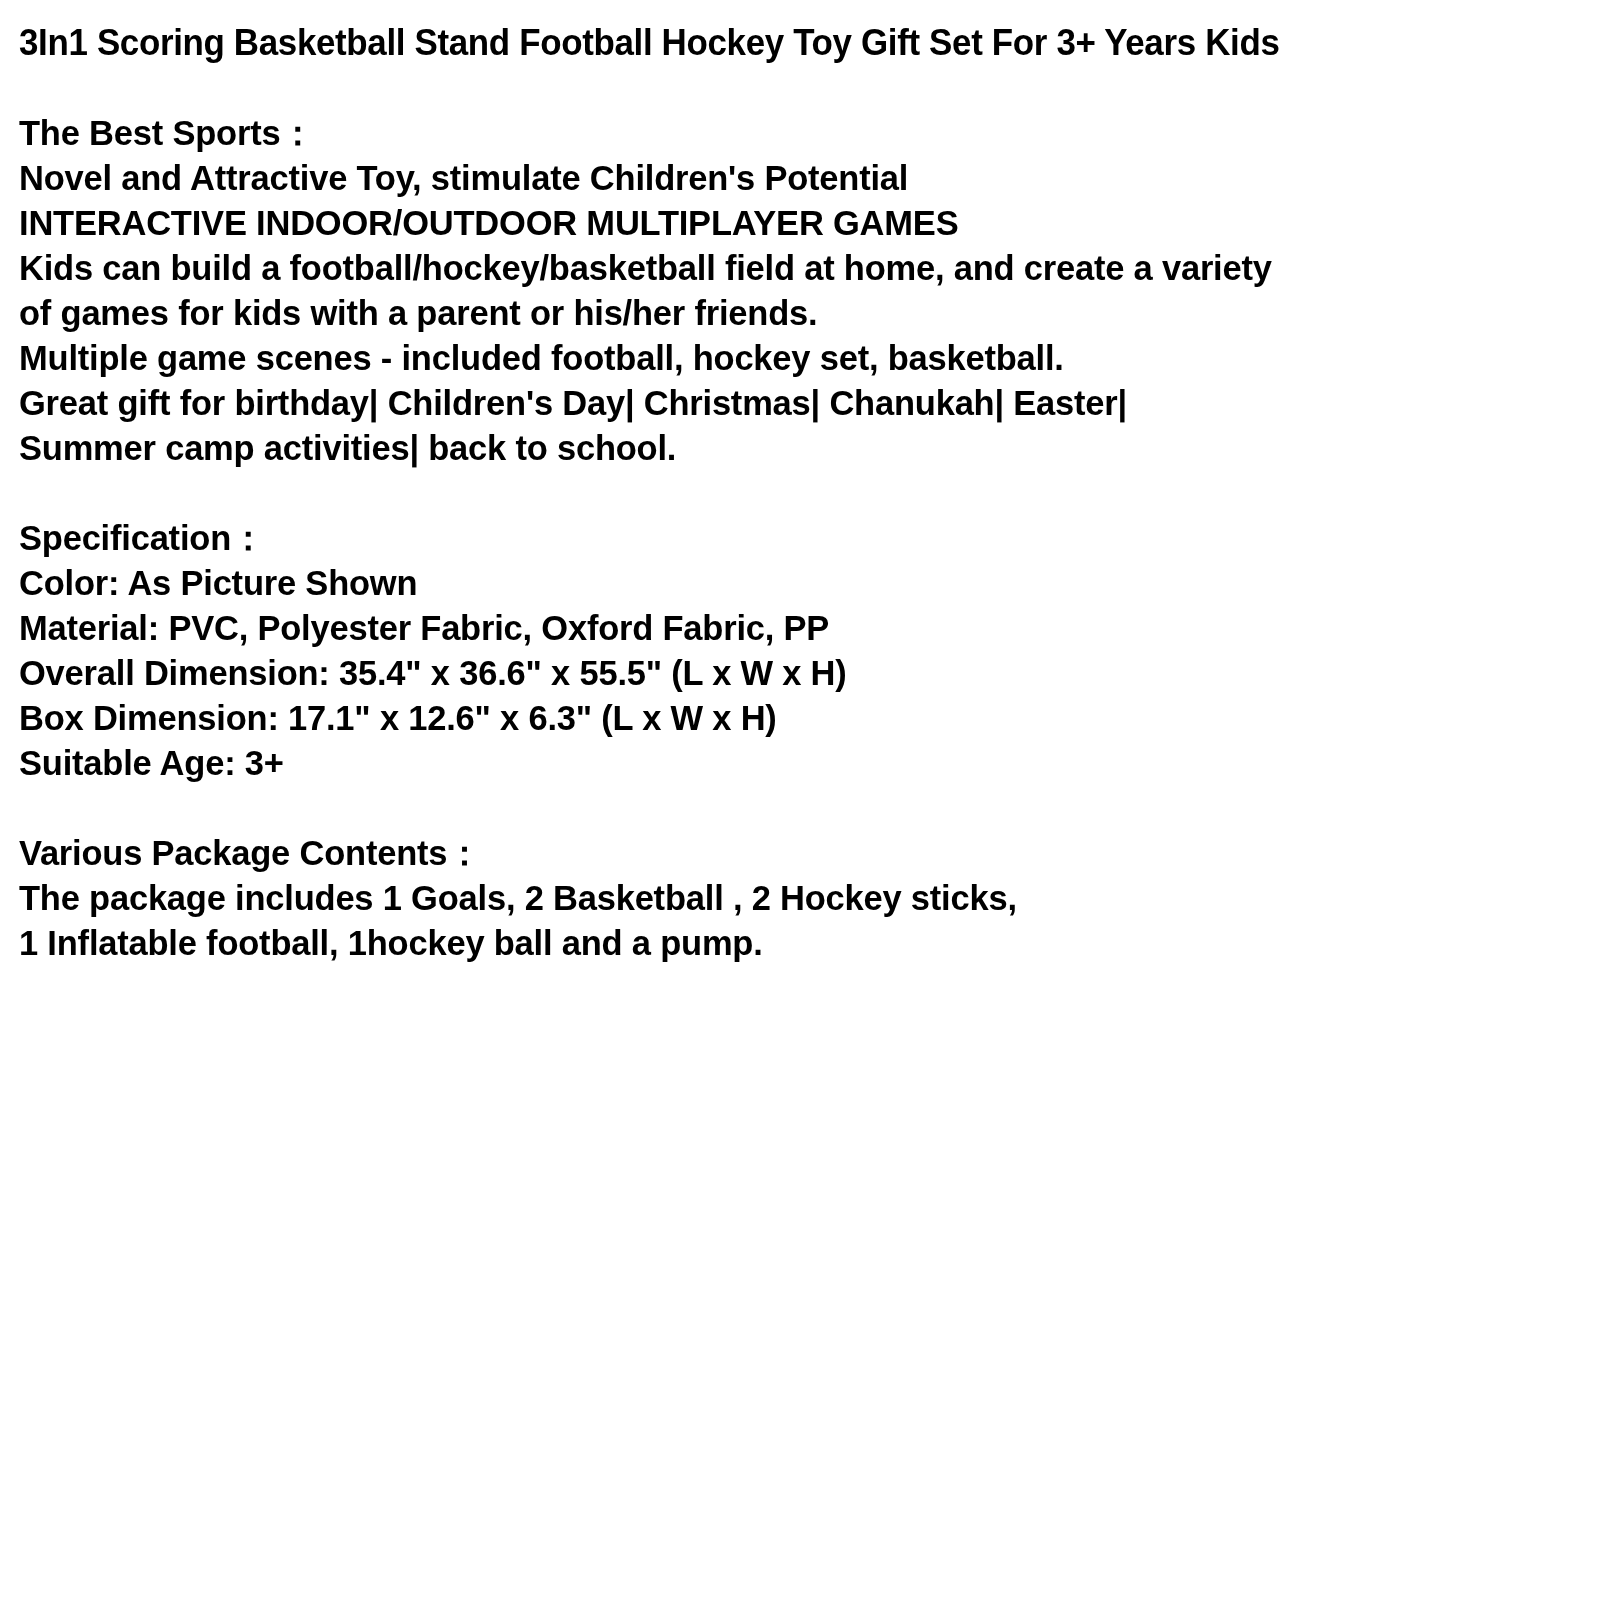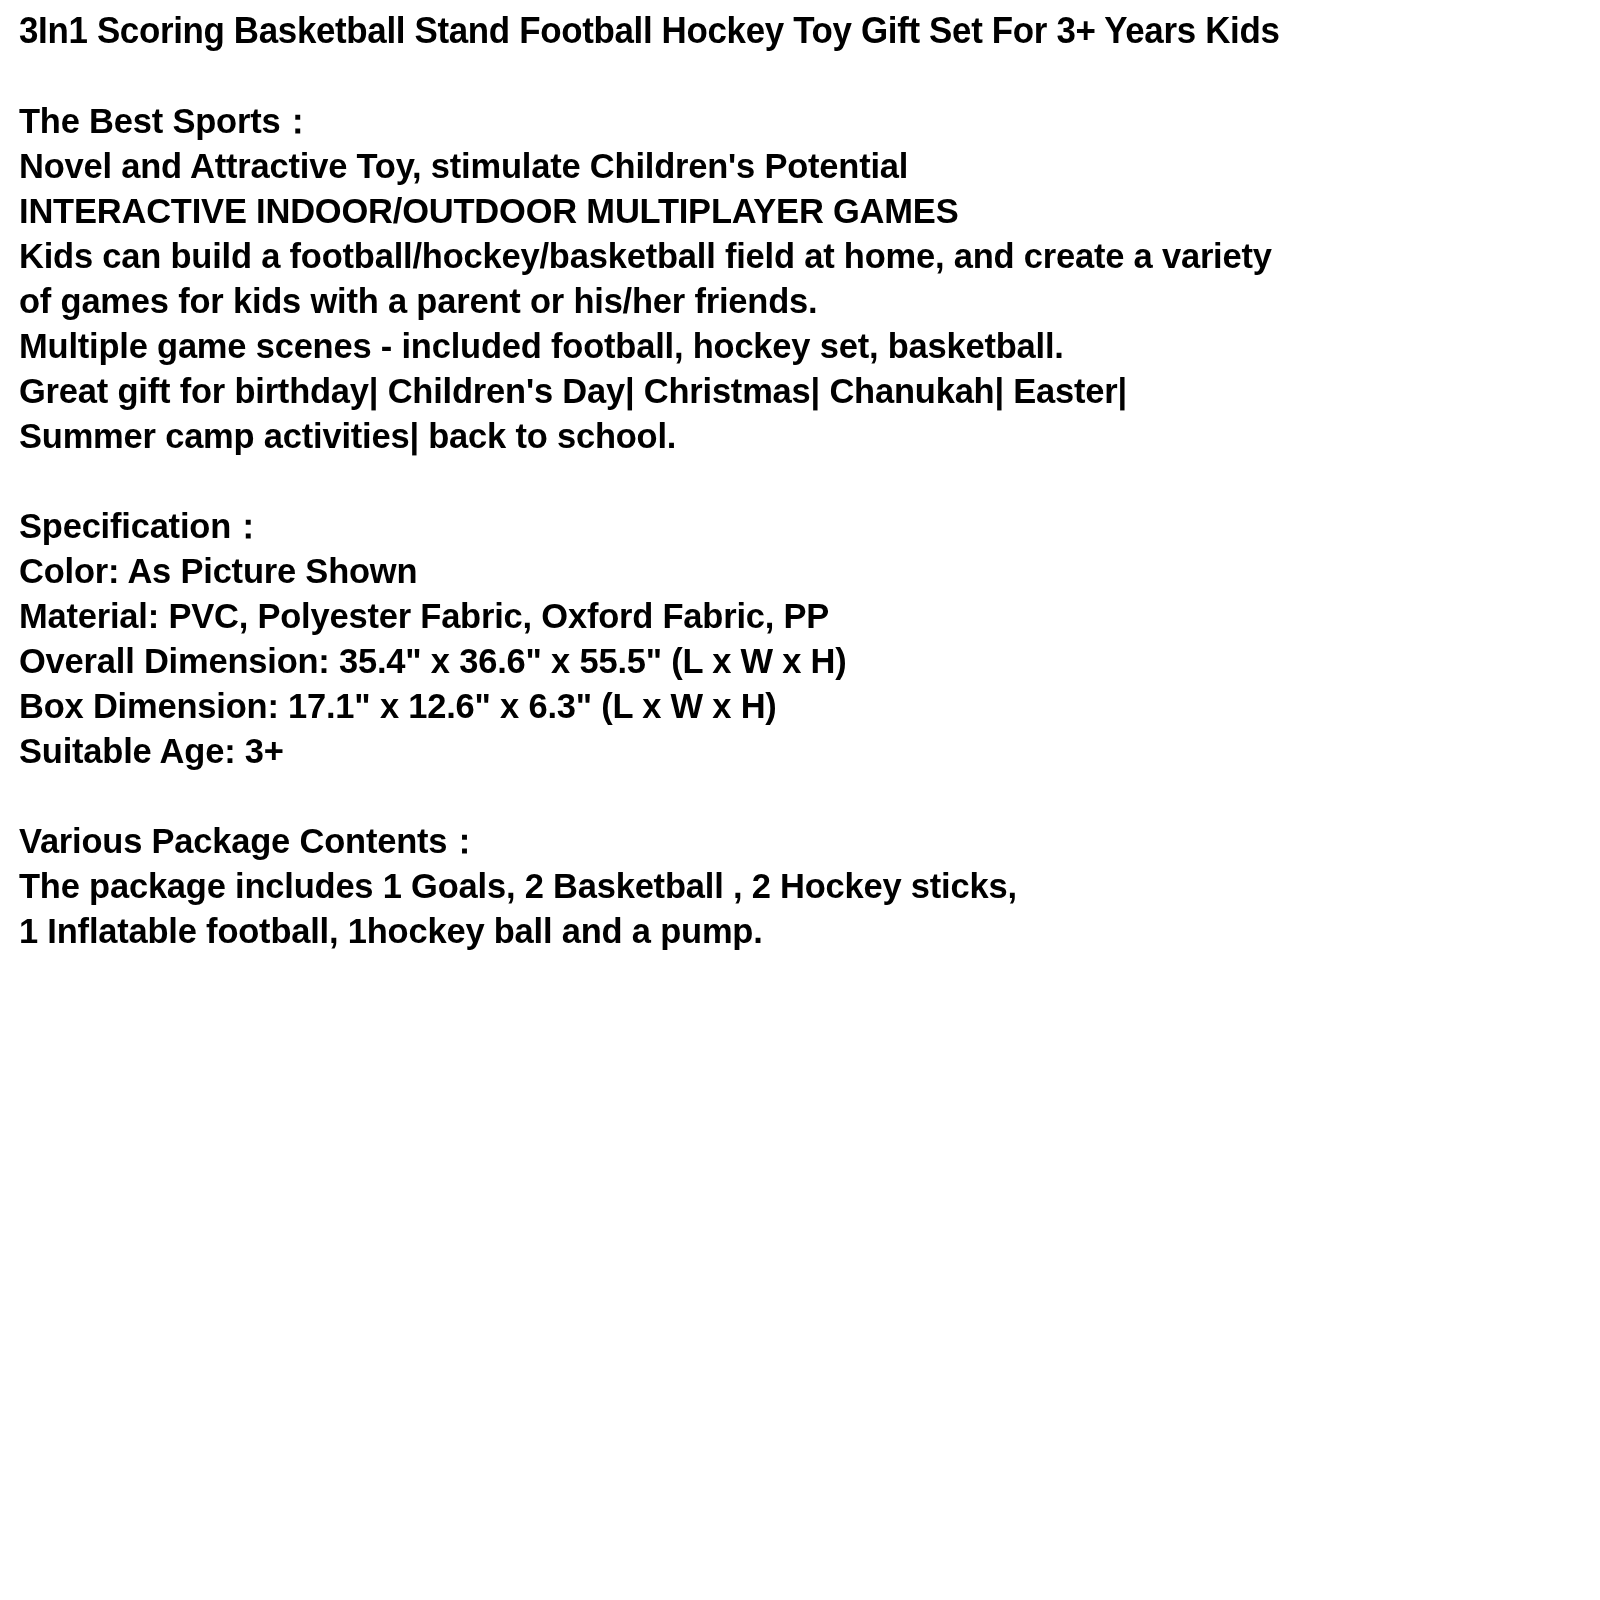--- a/index.html
+++ b/index.html
@@ -13,21 +13,21 @@
     font-family: "Liberation Sans", "DejaVu Sans", sans-serif;
     -webkit-font-smoothing: antialiased;
     overflow: hidden;
   }
   #page {
     position: relative;
     width: 1600px;
     height: 1600px;
     background: #ffffff;
     box-sizing: border-box;
-    padding: 8px 0 0 19px;
+    padding: 20px 0 0 19px;
   }
   .doc-line {
     display: block;
     color: #000000;
     font-weight: bold;
     font-size: 35px;
     line-height: 45px;
     height: 45px;
     white-space: pre;
     letter-spacing: -0.2px;

